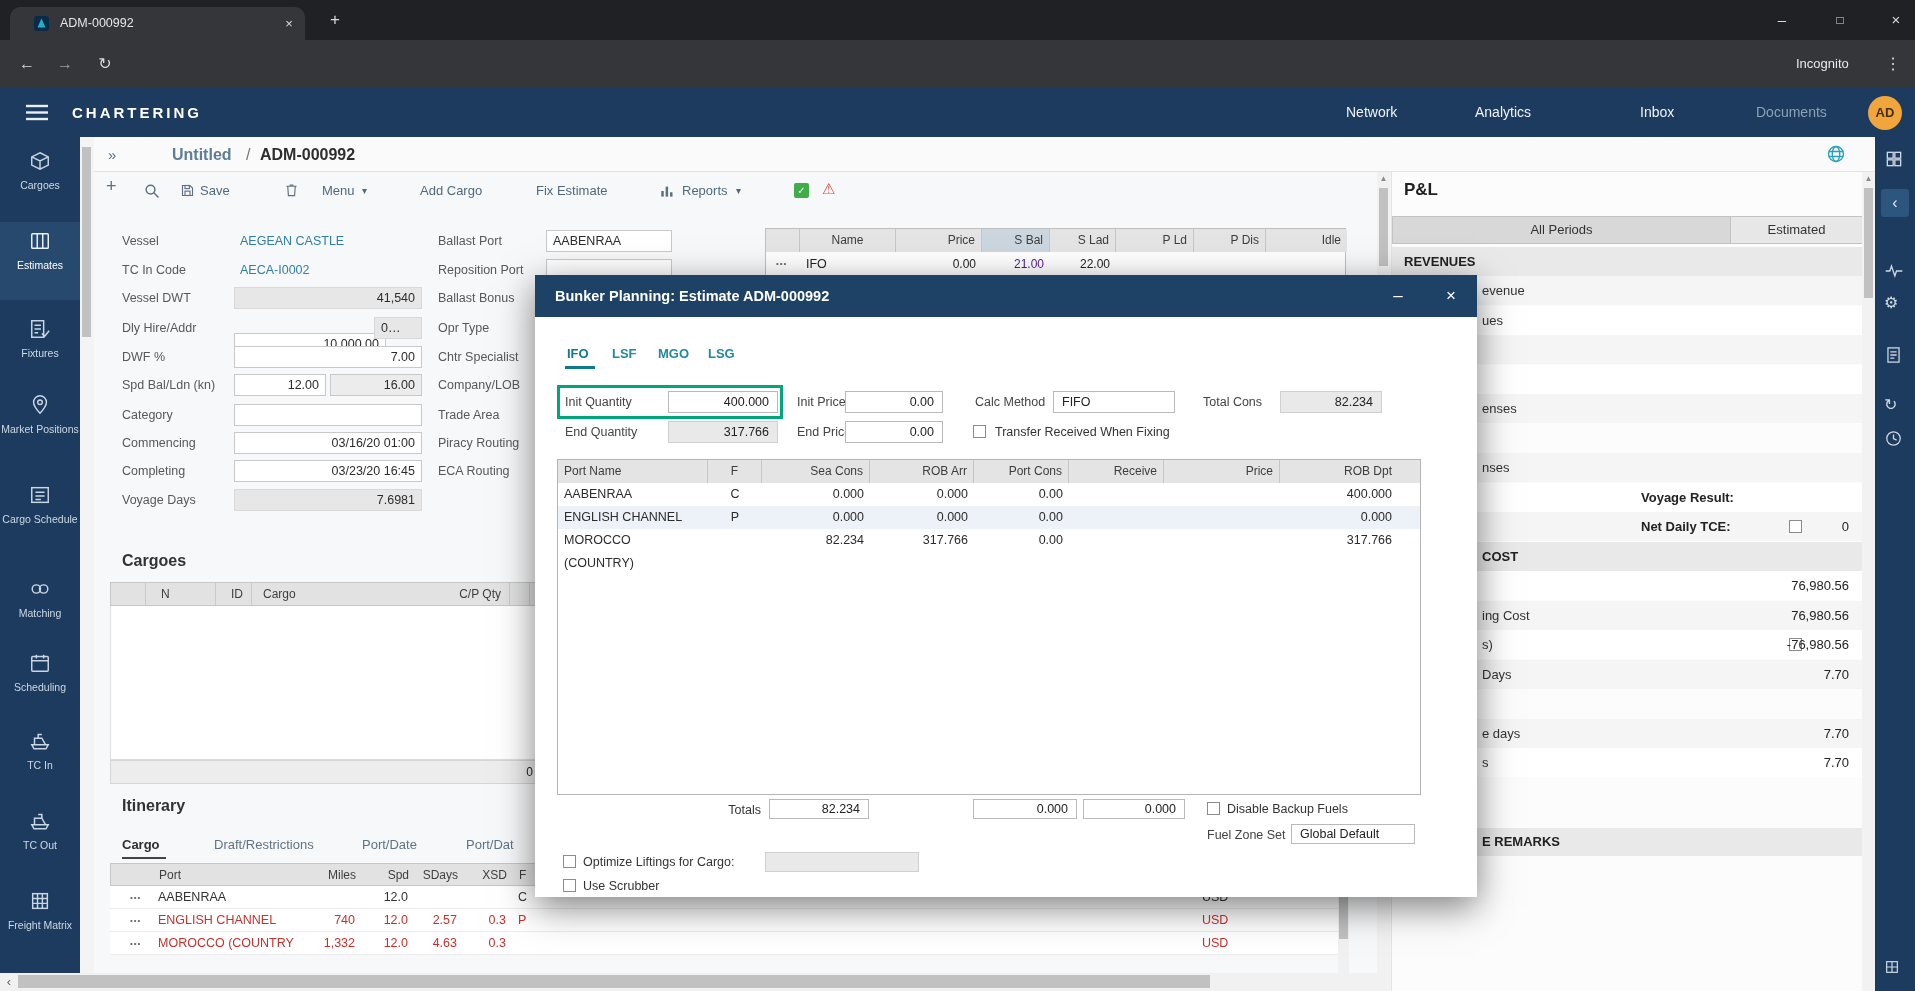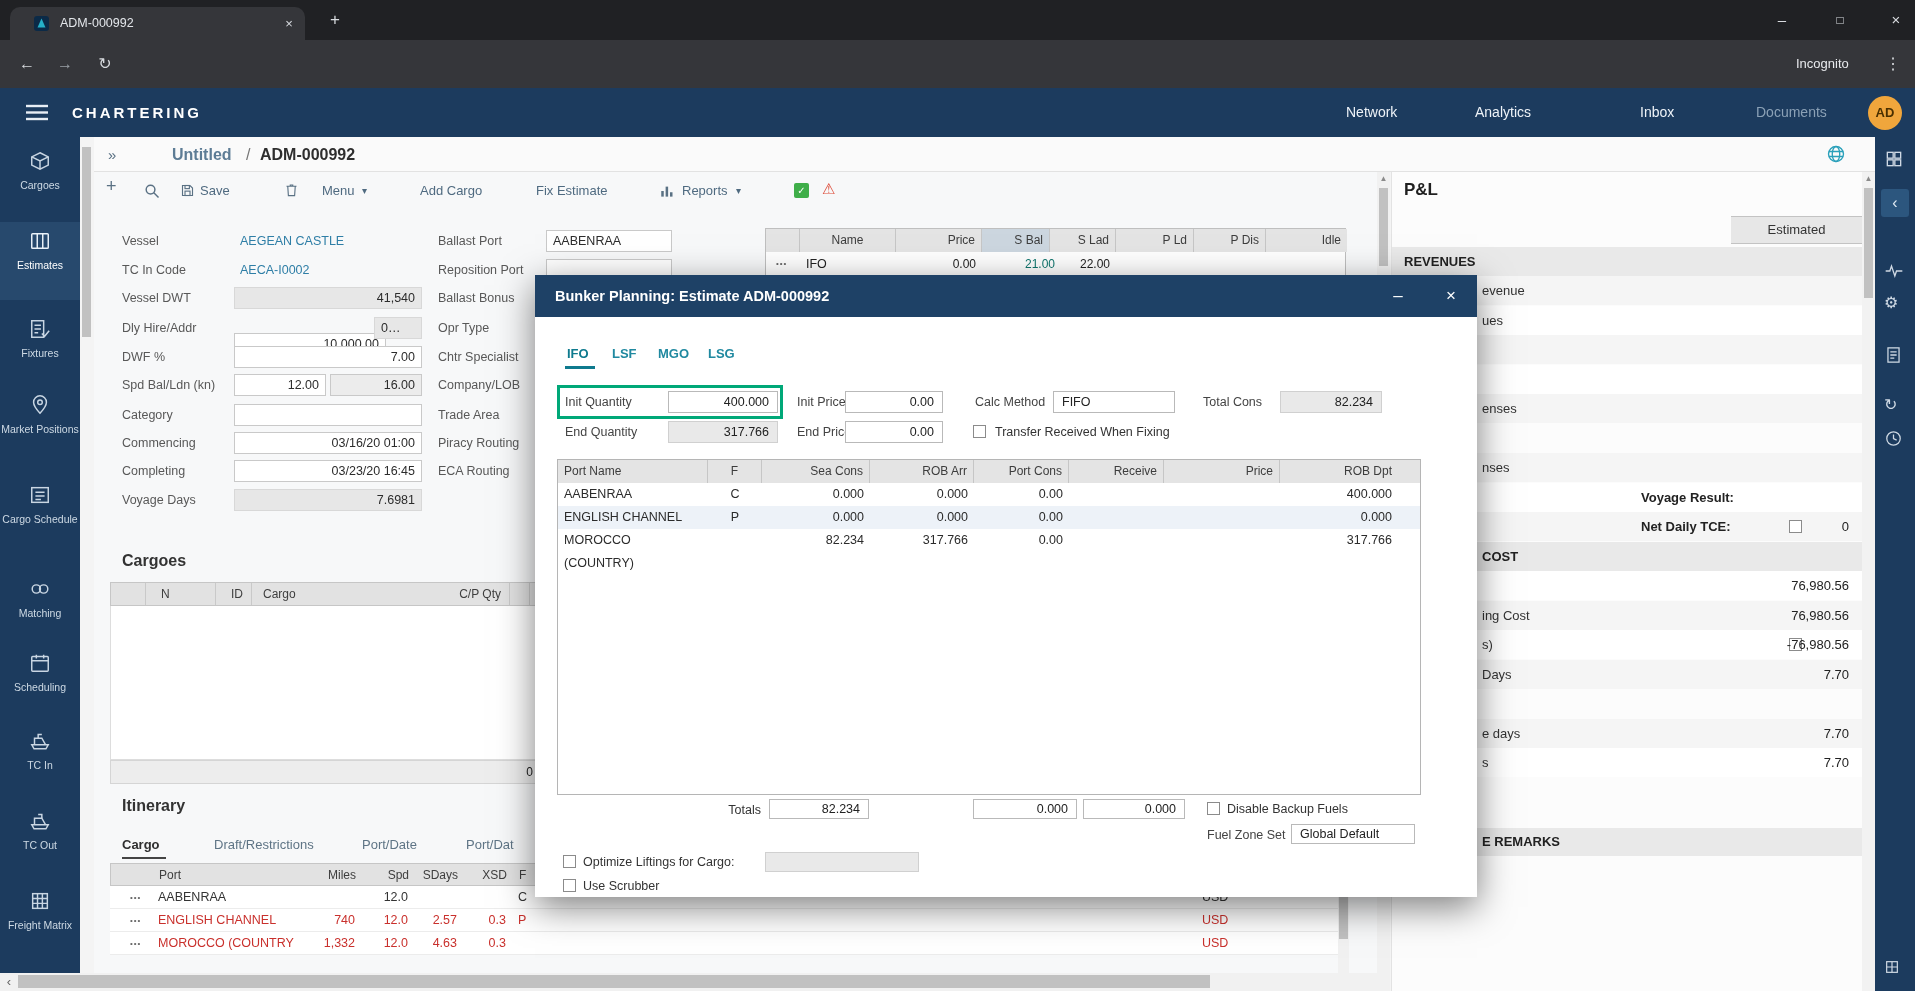--- a/index.html
+++ b/index.html
@@ -313,21 +313,21 @@
     <div class="ghd rt" style="left:130px;width:86px">Price</div>
     <div class="ghd rt" style="left:216px;width:68px;background:#ccd6df">S Bal</div>
     <div class="ghd rt" style="left:284px;width:66px">S Lad</div>
     <div class="ghd rt" style="left:350px;width:78px">P Ld</div>
     <div class="ghd rt" style="left:428px;width:72px">P Dis</div>
     <div class="ghd rt" style="left:500px;width:81px;border-right:none">Idle</div>
     <div class="abs" style="top:23px;left:0;width:581px;height:24px">
       <span class="dots" style="left:10px;top:0;line-height:24px">•••</span>
       <span class="gc" style="left:40px;font-size:12.5px;color:#222;line-height:24px">IFO</span>
       <span class="gc rt" style="left:130px;width:80px;line-height:24px;color:#222">0.00</span>
-      <span class="gc rt" style="left:227px;width:62px;line-height:24px;color:#0f766e">21.00</span>
+      <span class="gc rt" style="left:216px;width:62px;line-height:24px;color:#4c1d95">21.00</span>
       <span class="gc rt" style="left:284px;width:60px;line-height:24px;color:#222">22.00</span>
     </div>
   </div>
 
   <span class="sect" style="left:28px;top:380px">Cargoes</span>
   <div class="gh" style="left:16px;top:410px;width:1236px">
     <span class="gc" style="left:50px">N</span>
     <span class="gc" style="left:120px">ID</span>
     <span class="gc" style="left:152px">Cargo</span>
     <span class="gc rt" style="left:320px;width:70px">C/P Qty</span>
@@ -392,20 +392,21 @@
   </div>
 </div>
 
 <div class="sbtrack abs" style="left:1377px;top:172px;width:13px;height:801px">
   <span class="sbarrow" style="left:0;top:2px;width:13px">▲</span>
   <div class="sbthumb" style="left:2px;top:16px;width:9px;height:78px"></div>
 </div>
 
 <div class="abs" id="pnl">
   <span class="abs" style="left:12px;top:8px;font-size:17px;font-weight:bold;color:#1f1f1f">P&amp;L</span>
+  <div class="abs" style="left:0;top:44px;width:339px;height:28px;background:#d8d8d8;border:1px solid #c3c3c3;text-align:center;line-height:26px;font-size:13px;color:#333">All Periods</div>
   <div class="abs" style="left:339px;top:44px;width:132px;height:28px;background:#e7e7e7;border:1px solid #c3c3c3;border-left:none;text-align:center;line-height:26px;font-size:13px;color:#333">Estimated</div>
 
   <div class="prow" style="top:75px;background:#e9e9e9">
       <span class="pfrag pbold" style="left:12px">REVENUES</span>
     </div>
   <div class="prow" style="top:104px;background:#f5f5f5">
       <span class="pfrag">evenue</span>
     </div>
   <div class="prow" style="top:134px;background:#fff">
       <span class="pfrag">ues</span>

